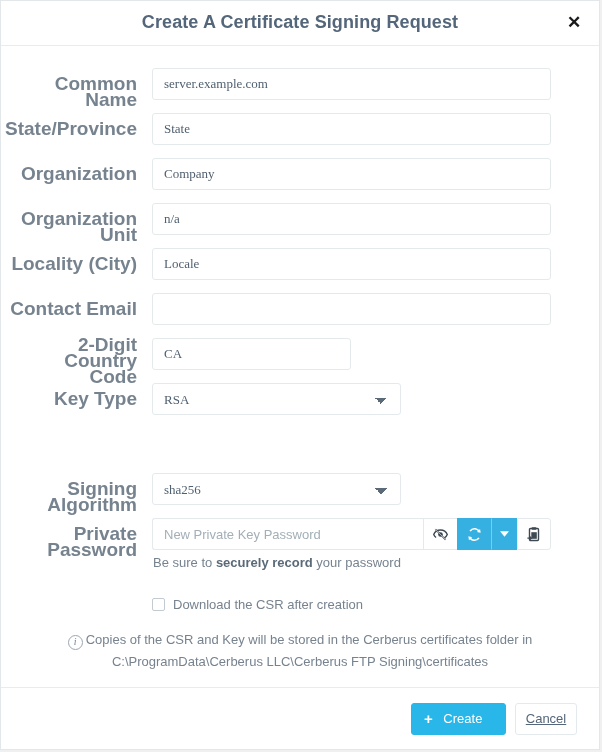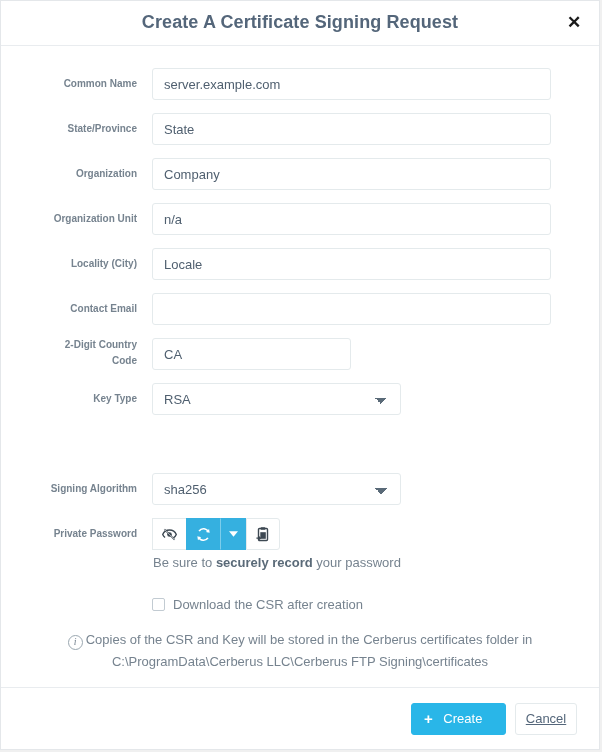--- a/index.html
+++ b/index.html
@@ -75,39 +75,39 @@
     position: absolute;
     left: 0;
     width: 100%;
     height: 32px;
   }
   .form-label {
     position: absolute;
     left: 0;
     width: 136px;
     text-align: right;
-    font-size: 10px;
+    font-size: 19px;
     font-weight: bold;
     color: #76838f;
     line-height: 16px;
     top: 8px;
   }
   .form-label.two-line {
     top: -1px;
   }
 
   .field {
     position: absolute;
     left: 151px;
     height: 32px;
     box-sizing: border-box;
     border: 1px solid #e4eaec;
     background: #ffffff;
     border-radius: 3px;
-    font-family: Liberation Sans, sans-serif;
+    font-family: Liberation Serif, serif;
     font-size: 13px;
     color: #4f5f6f;
     padding: 0 11px;
     outline: none;
   }
   .field.wide  { width: 399px; }
   .field.mid   { width: 249px; }
   .field.small { width: 199px; }
   .field::placeholder { color: #a3afb7; }
 
@@ -341,20 +341,21 @@
     <div class="form-row" style="top:419px;">
       <div class="form-label">Signing Algorithm</div>
       <select class="field mid">
         <option>sha256</option>
       </select>
     </div>
 
     <div class="form-row" style="top:464px;">
       <div class="form-label">Private Password</div>
       <div class="input-group">
+        <input class="pw-input" type="text" placeholder="New Private Key Password" style="">
 
         <button class="igbtn">
           <svg width="15" height="13" viewBox="0 0 16 14">
             <path d="M8 2.2C4.6 2.2 1.8 4.3 0.7 7c0.5 1.3 1.4 2.4 2.5 3.2M8 2.2c3.4 0 6.2 2.1 7.3 4.8-0.6 1.5-1.7 2.8-3.1 3.6M8 2.2" fill="none" stroke="#3d4852" stroke-width="1.5"></path>
             <circle cx="8" cy="7" r="2.5" fill="#3d4852"></circle>
             <line x1="2.5" y1="1.4" x2="13.5" y2="12.6" stroke="#3d4852" stroke-width="1.7"></line>
             <line x1="2.5" y1="1.4" x2="13.5" y2="12.6" stroke="#ffffff" stroke-width="0.6"></line>
           </svg>
         </button>
 

